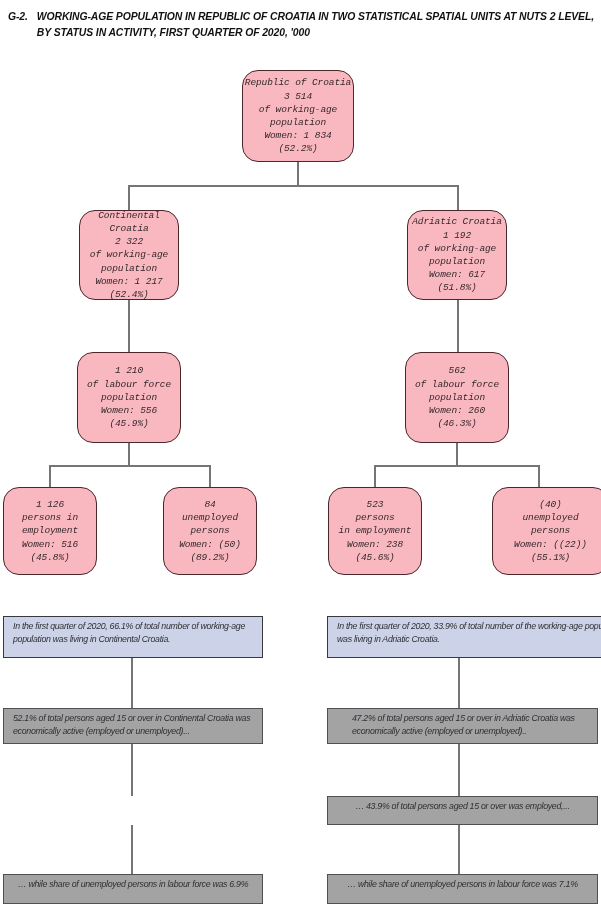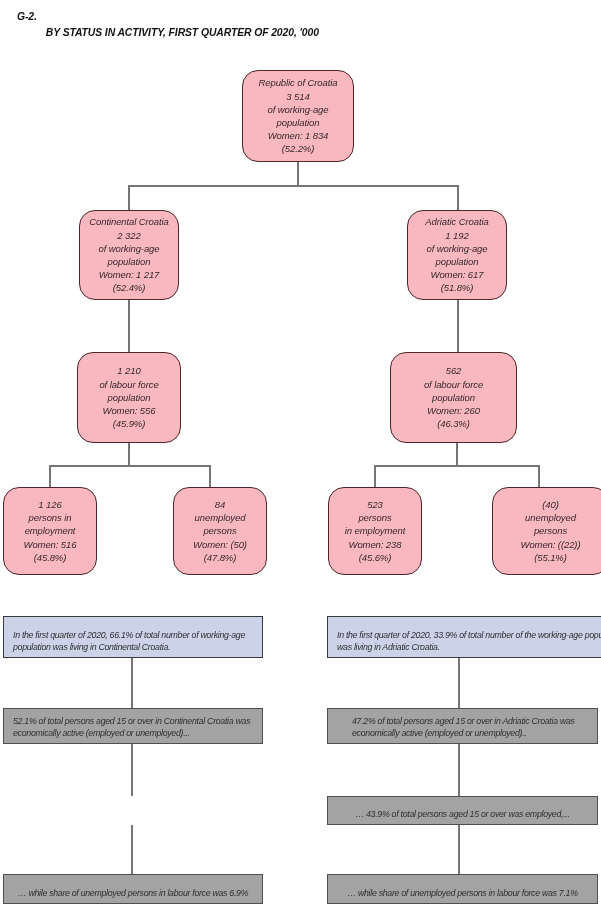--- a/index.html
+++ b/index.html
@@ -2,50 +2,51 @@
 <html><head>
 <meta charset="utf-8">
 <style>
   html,body{margin:0;padding:0;background:#ffffff;}
   .stage{
     position:relative;width:601px;height:906px;background:#ffffff;overflow:hidden;
     font-family:"Liberation Sans", sans-serif;font-style:italic;
   }
   .title{
     position:absolute;left:8px;top:9px;display:flex;gap:9px;
-    font-weight:bold;font-size:10.4px;line-height:15.5px;color:#111111;letter-spacing:-0.1px;margin-left:9px;
+    font-weight:bold;font-size:10.4px;line-height:15.5px;color:#111111;letter-spacing:-0.1px;
   }
   .node{
     position:absolute;background:#f9b8bf;border:1.6px solid #4b272c;border-radius:16px;
     display:flex;flex-direction:column;justify-content:center;align-items:center;
     text-align:center;font-size:9.5px;line-height:13.2px;color:#35282c;letter-spacing:-0.1px;
     box-sizing:border-box;
+    font-family:Liberation Mono, monospace;
   }
   .line{position:absolute;background:#757575;}
   .line.v{width:2px;}
   .line.h{height:2px;}
   .note{
     position:absolute;border:1.5px solid #4f4f55;box-sizing:border-box;
-    display:flex;flex-direction:column;justify-content:flex-end;
+    display:flex;flex-direction:column;justify-content:flex-start;
     font-size:8.8px;line-height:12.6px;color:#2f2f33;letter-spacing:-0.3px;
     padding:3px 9px;text-align:left;
   }
   .note.blue{background:#ccd3e8;border-color:#383840;}
   .note.orange{background:#a3a3a3;border-color:#4f4f55;}
   .note.single{text-align:center;white-space:nowrap;padding:3px 2px;}
 </style>
 </head>
 <body>
 
 <div class="stage">
 
   <div class="title">
     <span>G-2.</span>
     <span>
-      <br>
+      <span>WORKING-AGE POPULATION IN REPUBLIC OF CROATIA IN TWO STATISTICAL SPATIAL UNITS AT NUTS 2 LEVEL,</span><br>
       <span>BY STATUS IN ACTIVITY, FIRST QUARTER OF 2020, '000</span>
     </span>
   </div>
 
   <div class="line v" style="left:297px;top:162px;height:25px"></div>
   <div class="line h" style="left:128px;top:185px;width:331px"></div>
   <div class="line v" style="left:128px;top:185px;height:25px"></div>
   <div class="line v" style="left:457px;top:185px;height:25px"></div>
   <div class="line v" style="left:128px;top:300px;height:52px"></div>
   <div class="line v" style="left:457px;top:300px;height:52px"></div>
@@ -93,42 +94,42 @@
   </div>
 
   <div class="node" style="left:77px;top:352px;width:104px;height:91px">
     <div>1 210</div>
     <div>of labour force</div>
     <div>population</div>
     <div>Women: 556</div>
     <div>(45.9%)</div>
   </div>
 
-  <div class="node" style="left:390px;top:352px;width:127px;height:91px">
+  <div class="node" style="left:405px;top:352px;width:104px;height:91px">
     <div>562</div>
     <div>of labour force</div>
     <div>population</div>
     <div>Women: 260</div>
     <div>(46.3%)</div>
   </div>
 
   <div class="node" style="left:3px;top:487px;width:94px;height:88px">
     <div>1 126</div>
     <div>persons in</div>
     <div>employment</div>
     <div>Women: 516</div>
     <div>(45.8%)</div>
   </div>
 
-  <div class="node" style="left:173px;top:487px;width:94px;height:88px">
+  <div class="node" style="left:163px;top:487px;width:94px;height:88px">
     <div>84</div>
     <div>unemployed</div>
     <div>persons</div>
     <div>Women: (50)</div>
-    <div>(47.8%)</div>
+    <div>(89.2%)</div>
   </div>
 
   <div class="node" style="left:328px;top:487px;width:94px;height:88px">
     <div>523</div>
     <div>persons</div>
     <div>in employment</div>
     <div>Women: 238</div>
     <div>(45.6%)</div>
   </div>
 

